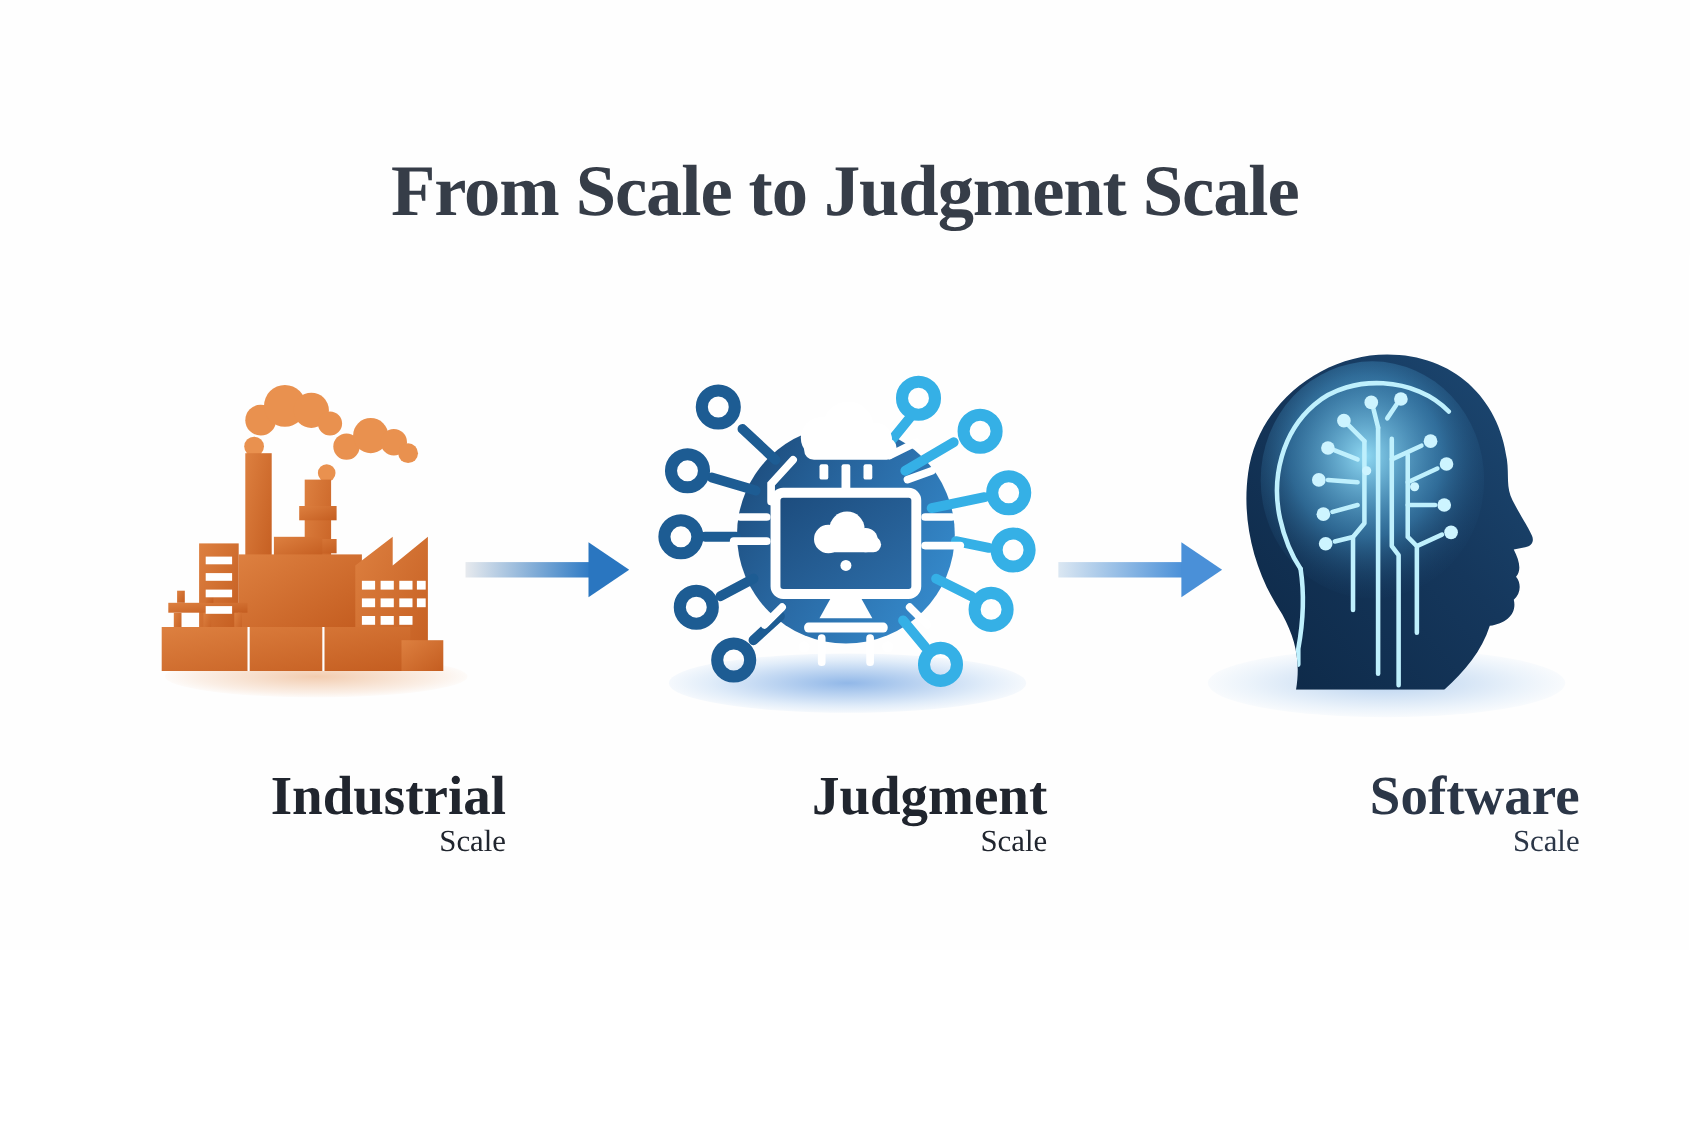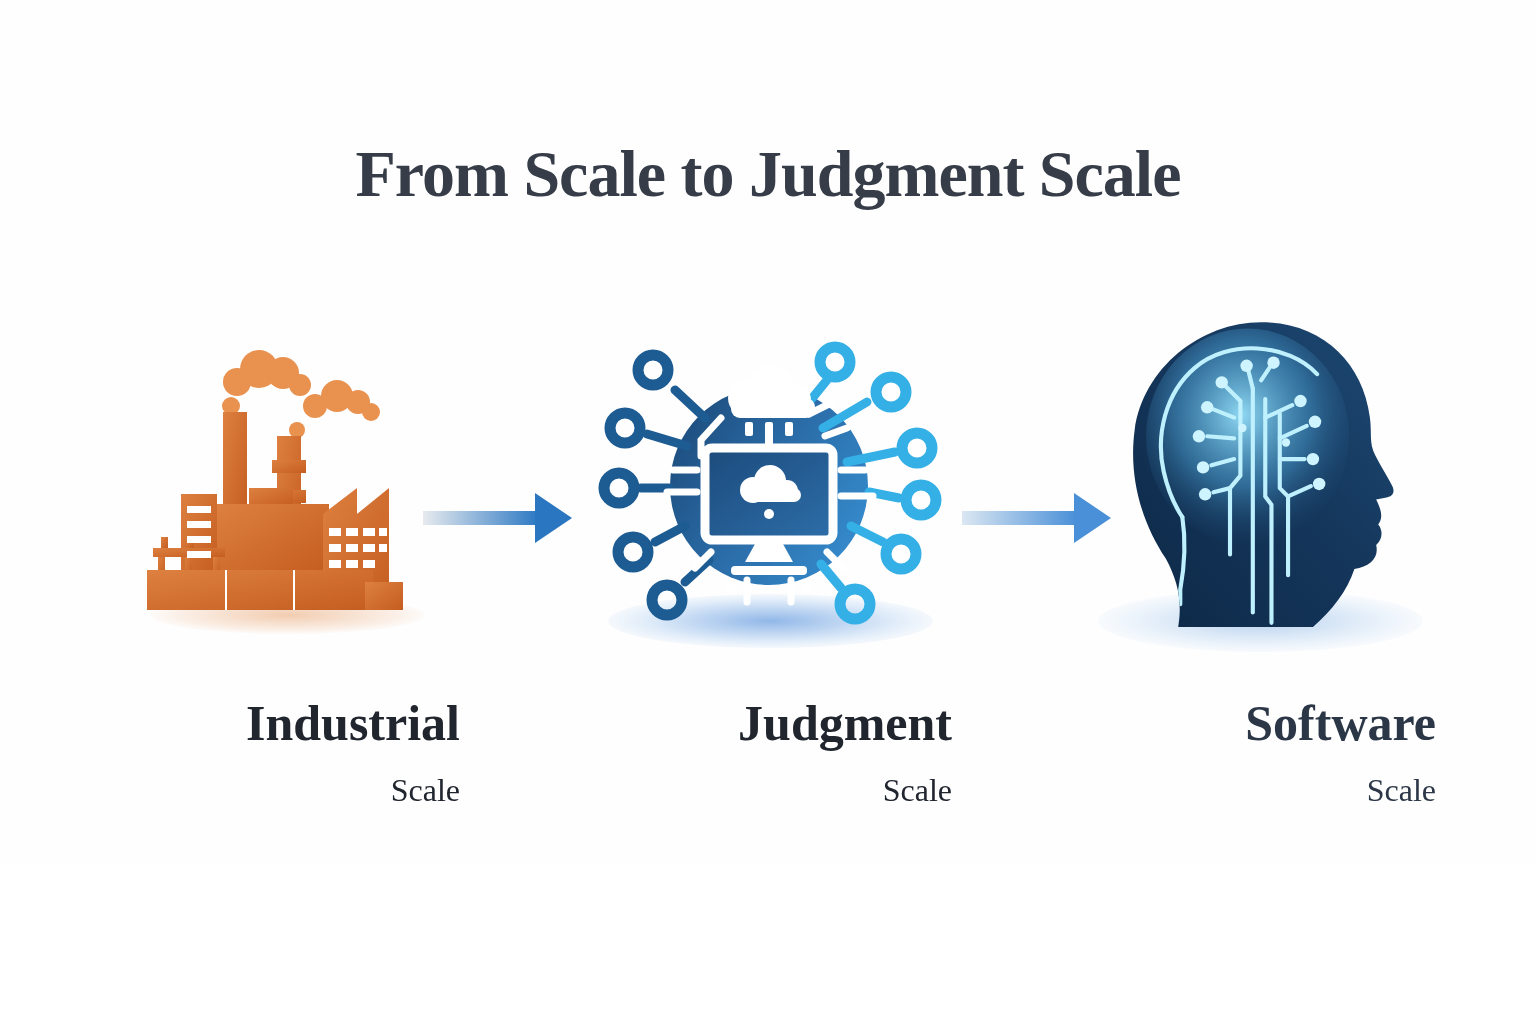--- a/index.html
+++ b/index.html
@@ -28,21 +28,21 @@
   }
   .arrow{position:absolute;z-index:2;}
   .label-block{
     position:absolute;top:696px;width:360px;text-align:right;z-index:2;
   }
   .label-line1{
     font-size:50px;font-weight:700;line-height:1.08;
     color:var(--label-text,#20252e);
   }
   .label-line2{
-    font-size:32px;font-weight:500;margin-top:22px;
+    font-size:28px;font-weight:500;margin-top:0;
     color:var(--label-text,#20252e);
   }
   .lb-1{left:100px;}
   .lb-2{left:592px;}
   .lb-3{left:1076px;}
   .lb-3 .label-line1,.lb-3 .label-line2{color:var(--judgment-label-text,#2b3647);}
 </style>
 </head>
 <body>
 

